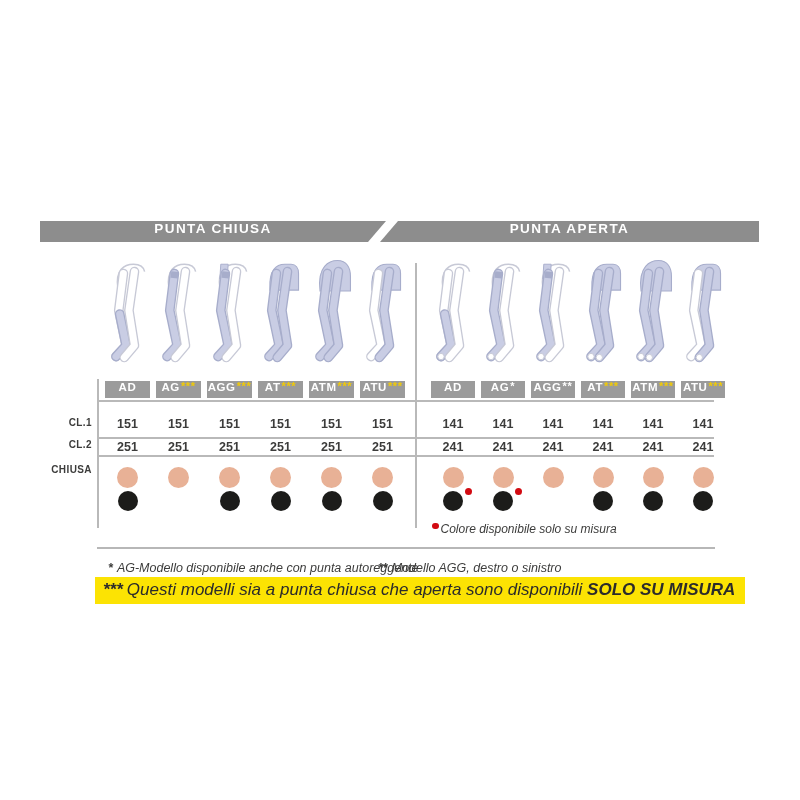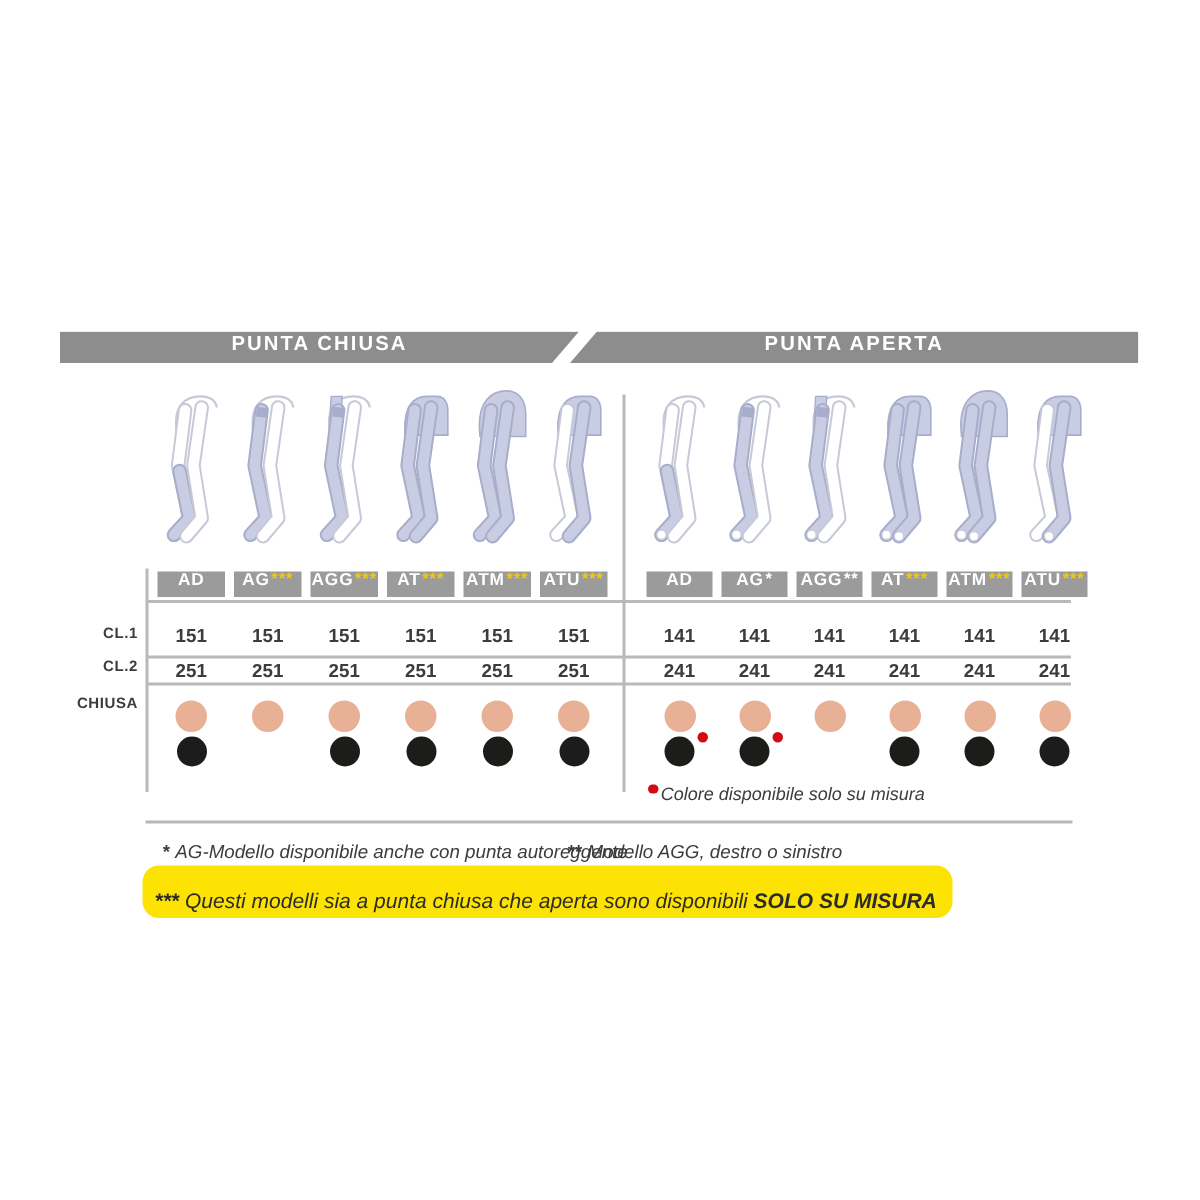--- a/index.html
+++ b/index.html
@@ -55,21 +55,21 @@
   .rl-cl1{top:417px;} .rl-cl2{top:439px;} .rl-colori{top:464px;}
 
   
   .footnote{position:absolute;left:432px;top:522px;font-style:italic;font-size:12px;
             color:var(--text-dark,#3c3c3b);}
   .footnote .reddot{display:inline-block;width:6.5px;height:6.5px;border-radius:50%;
             background:var(--red,#d20a11);margin-right:2px;position:relative;top:-4px;}
   .note{position:absolute;top:561px;font-style:italic;font-size:12.5px;color:var(--text-dark,#3c3c3b);}
   .note-1{left:108px;} .note-2{left:378px;}
   .note-3{position:absolute;left:95px;top:577px;background:var(--highlight,#fce303);
-          font-style:italic;font-size:14px;color:#2b2b2b;padding:15px 10px 4px 8px;white-space:nowrap;border-radius:11px;}
+          font-style:italic;font-size:17px;color:#2b2b2b;padding:3px 10px 4px 8px;white-space:nowrap;}
   .note-3 b{font-style:italic;}
   .marker{font-style:italic;font-weight:bold;margin-right:4px;}
 </style>
 </head>
 <body>
 
 <div class="canvas">
 
   <div class="bar bar-left">
     <span>PUNTA CHIUSA</span>

